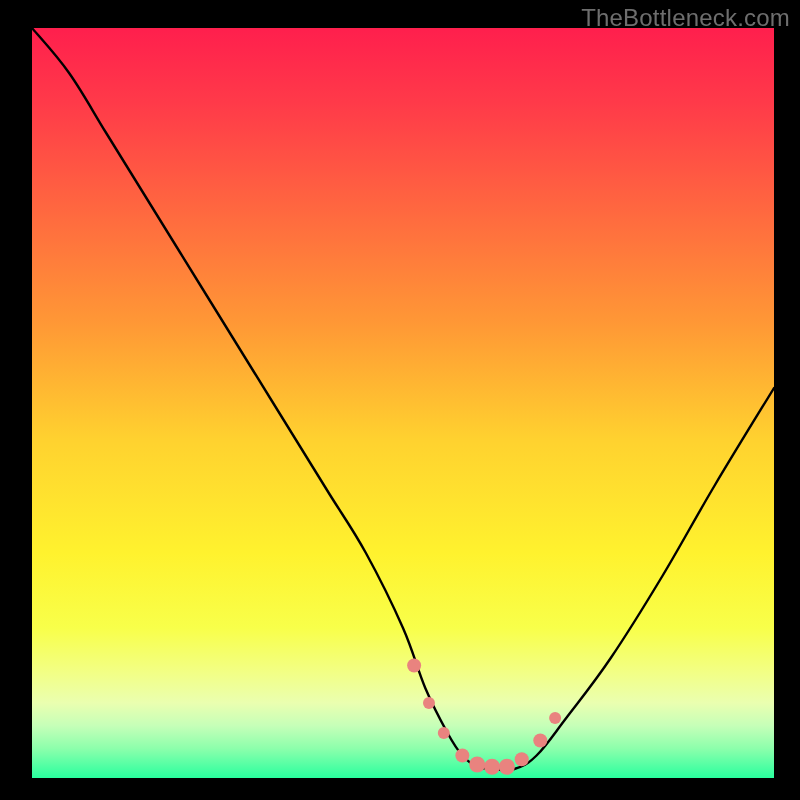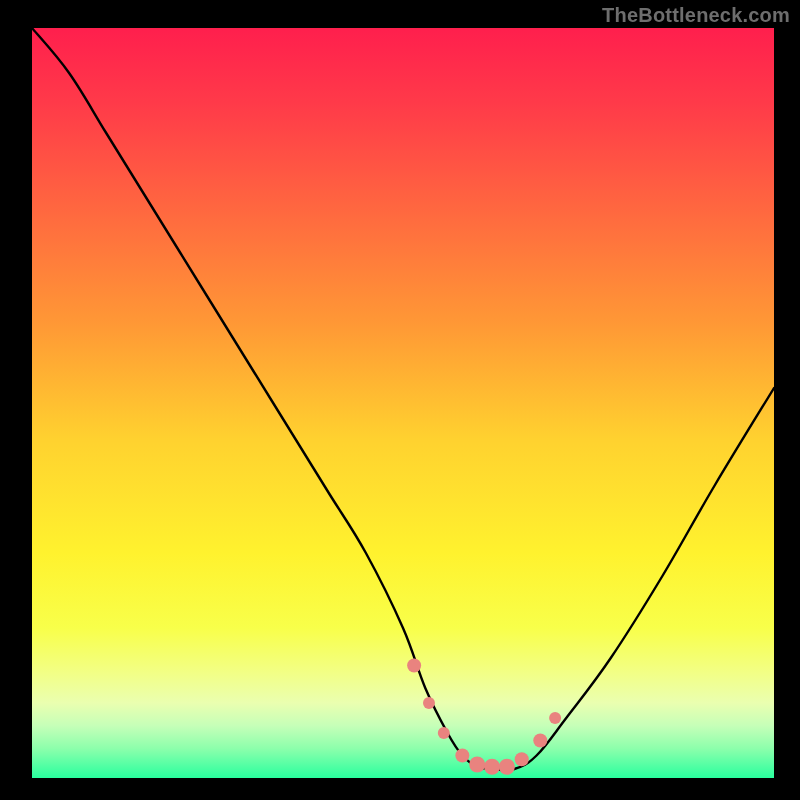--- a/index.html
+++ b/index.html
@@ -15,22 +15,22 @@
     position: relative;
     width: 800px;
     height: 800px;
     background: #000;
   }
   .watermark {
     position: absolute;
     top: 4px;
     right: 10px;
     color: #6e6e6e;
-    font-size: 20px;
-    font-weight: 700;
+    font-size: 24px;
+    font-weight: 400;
     letter-spacing: 0.2px;
     z-index: 5;
   }
   svg {
     position: absolute;
     top: 0;
     left: 0;
   }
 </style>
 </head>

